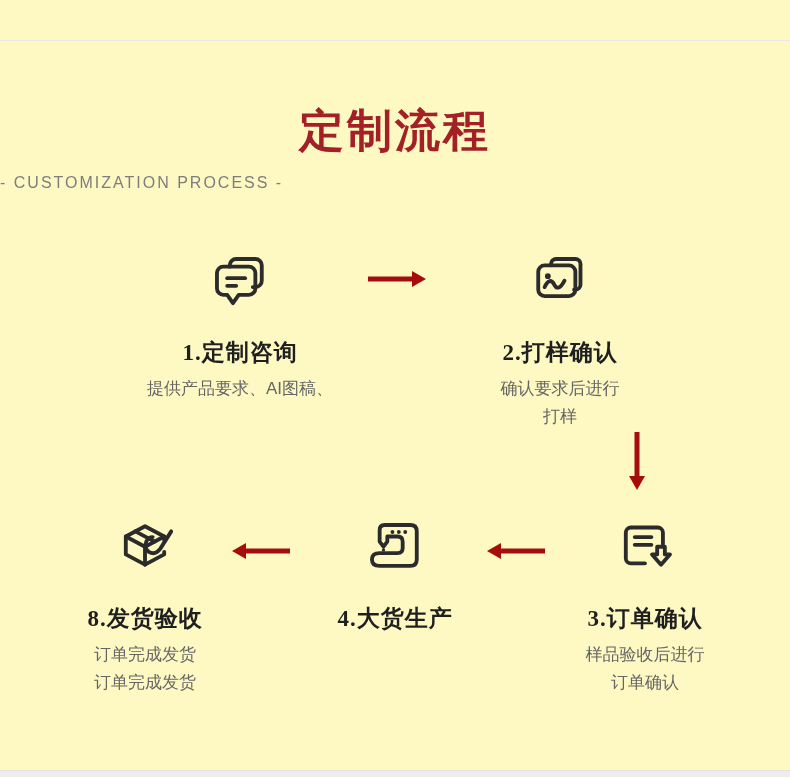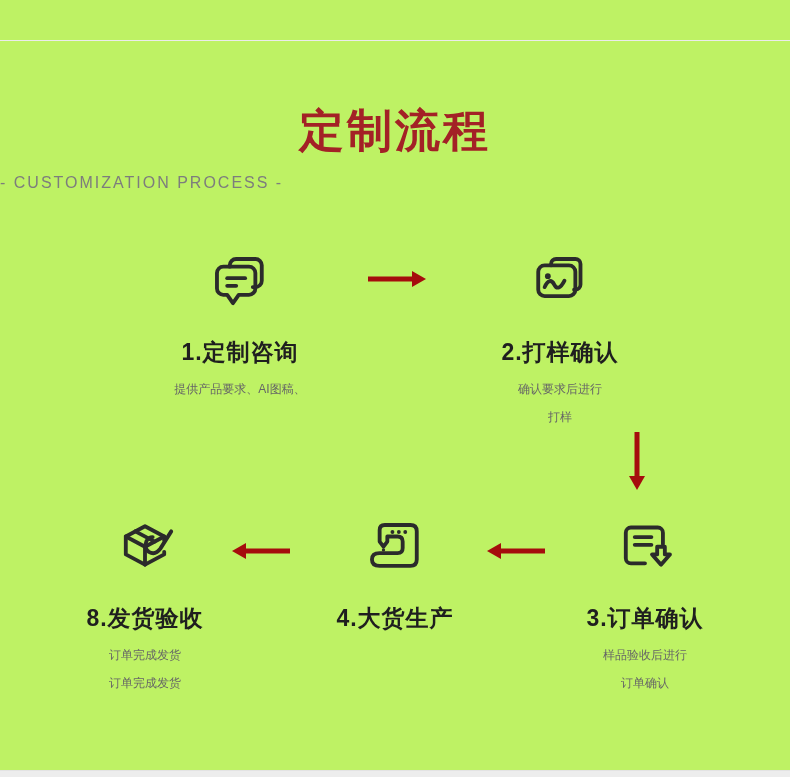--- a/index.html
+++ b/index.html
@@ -7,21 +7,21 @@
     --arrow-red:#A50D0D;
     --icon-dark:#2B2B2B;
     --title-text:#1F1F1F;
     --desc-text:#666666;
   }
   html,body{margin:0;padding:0;background:#fff;}
   body{font-family:"Liberation Sans","DejaVu Sans",sans-serif;}
   .page{
     position:relative;
     width:790px;height:777px;
-    background:#bef264;
+    background:#fef9c3;
     overflow:hidden;
     margin:0 auto;
   }
   .top-hairline{
     position:absolute;left:0;top:40px;width:100%;height:1px;
     background:#ebebeb;
   }
   .bottom-strip{
     position:absolute;left:0;bottom:0;width:100%;height:6px;
     background:#ededed;border-top:1px solid #e3e3e3;
@@ -46,24 +46,25 @@
   .step svg.step-icon{width:64px;height:64px;display:block;}
   .step-icon path,.step-icon line{
     fill:none;stroke:var(--icon-dark);stroke-width:6;
     stroke-linecap:round;stroke-linejoin:round;
   }
   .step-icon circle{fill:var(--icon-dark);stroke:none;}
   .step-title{
     margin-top:21px;
     font-size:23px;font-weight:700;color:var(--title-text);
     letter-spacing:1px;
+    font-family:Liberation Serif, serif;
   }
   .step-desc{
     margin-top:7px;
-    font-size:12px;line-height:28px;color:var(--desc-text);
+    font-size:17px;line-height:28px;color:var(--desc-text);
   }
   .arrow{position:absolute;}
   .arrow svg{display:block;}
   .arrow .shaft{stroke:var(--arrow-red);stroke-width:5;}
   .arrow .head{fill:var(--arrow-red);}
 </style>
 </head>
 <body>
 
 <div class="page">

